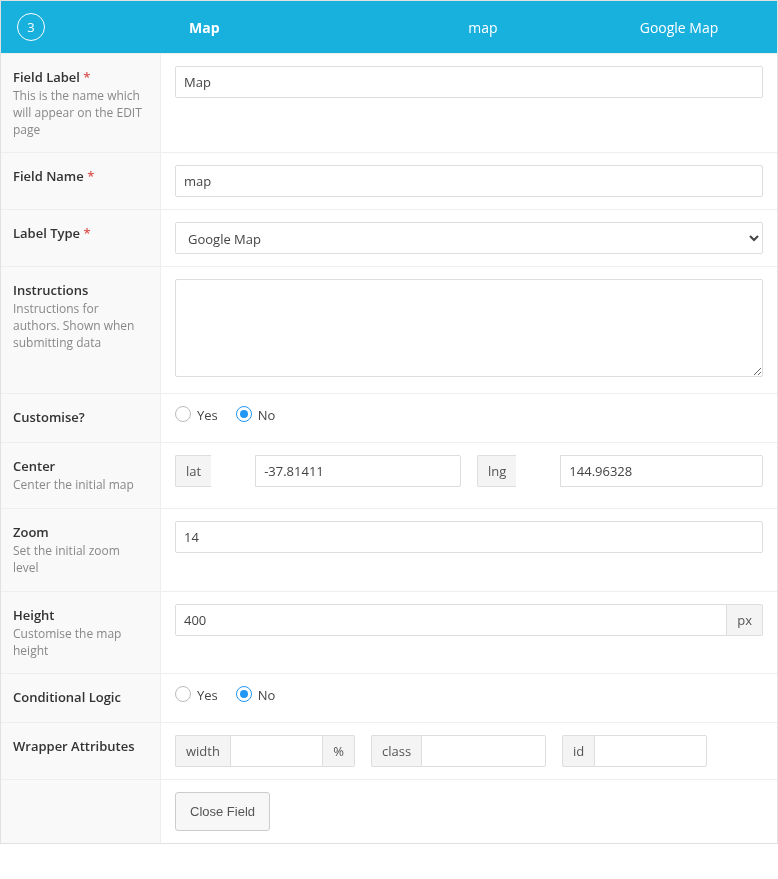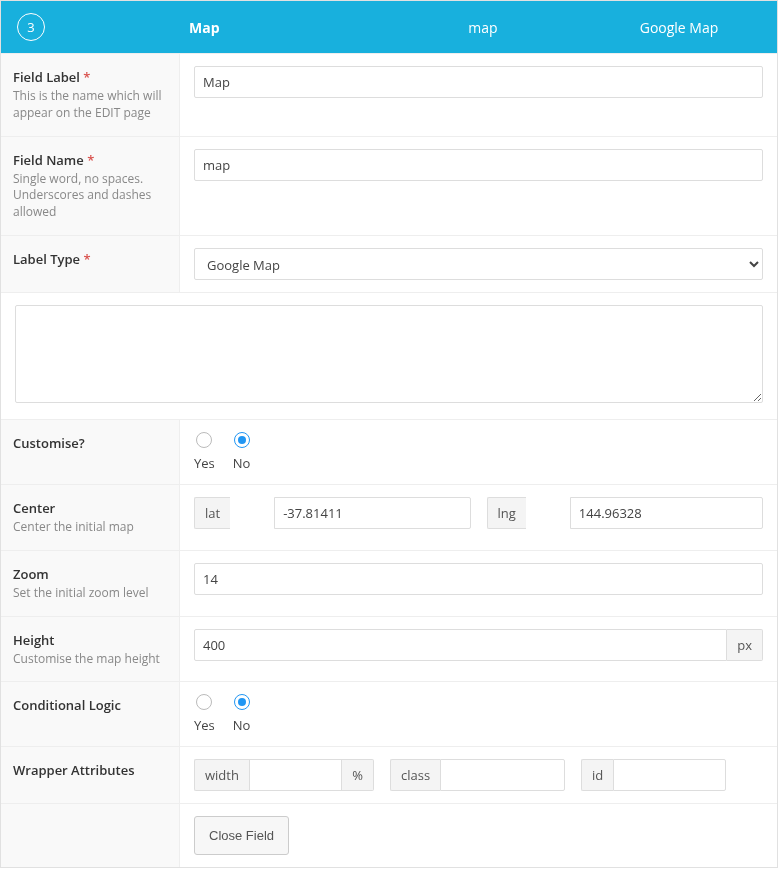--- a/index.html
+++ b/index.html
@@ -40,21 +40,21 @@
 .header .col { flex: 1; text-align: center; font-size: 14px; }
 .header .col.first { font-weight: 700; text-align: left; padding-left: 128px; }
 
 
 .row {
   display: flex;
   border-top: 1px solid #eee;
 }
 .row:first-of-type { border-top: none; }
 .label-cell {
-  width: 179px;
+  width: 160px;
   background: #f9f9f9;
   padding: 14px 12px;
   border-right: 1px solid #eeeeee;
 }
 .label-cell .label-title {
   font-weight: 600;
   color: #333;
   font-size: 13px;
   margin-bottom: 2px;
 }
@@ -80,21 +80,21 @@
   background: #fff;
   font-family: inherit;
 }
 textarea { height: 98px; resize: both; }
 select {
   height: 32px;
   background: #fff;
 }
 
 .radio-group { display: flex; gap: 18px; align-items: center; }
-.radio-opt { display: flex; align-items: center; gap: 6px; font-size: 13px; cursor: pointer; flex-direction: column; }
+.radio-opt { display: flex; align-items: flex-start; gap: 6px; font-size: 13px; cursor: pointer; }
 .radio-circle {
   width: 16px; height: 16px; border-radius: 50%;
   border: 1.5px solid #bbb; background: #fff; position: relative;
 }
 .radio-circle.checked { border-color: #2196f3; }
 .radio-circle.checked::after {
   content: ""; position: absolute; left: 3px; top: 3px;
   width: 8px; height: 8px; border-radius: 50%; background: #2196f3;
 }
 
@@ -154,39 +154,42 @@
       <div class="hint">This is the name which will appear on the EDIT page</div>
     </div>
     <div class="input-cell">
       <input type="text" value="Map" style="">
     </div>
   </div>
 
   <div class="row">
     <div class="label-cell">
       <div class="label-title"><span>Field Name</span> <span class="req">*</span></div>
-      <div class="hint">Single word, no spaces. Underscores and dashes allowed</div>
     </div>
     <div class="input-cell">
       <input type="text" value="map" style="">
     </div>
   </div>
 
   <div class="row">
     <div class="label-cell">
       <div class="label-title"><span>Label Type</span> <span class="req">*</span></div>
     </div>
     <div class="input-cell">
       <select>
         <option>Google Map</option>
       </select>
     </div>
   </div>
 
   <div class="row">
+    <div class="label-cell">
+      <div class="label-title">Instructions</div>
+      <div class="hint">Instructions for authors. Shown when submitting data</div>
+    </div>
     <div class="input-cell">
       <textarea style=""></textarea>
     </div>
   </div>
 
   <div class="row">
     <div class="label-cell">
       <div class="label-title">Customise?</div>
     </div>
     <div class="input-cell">

